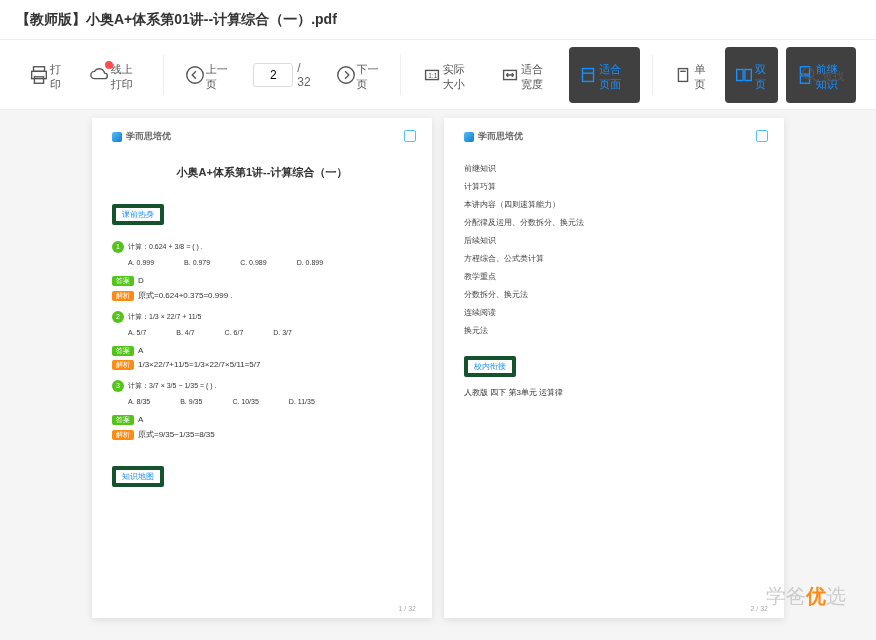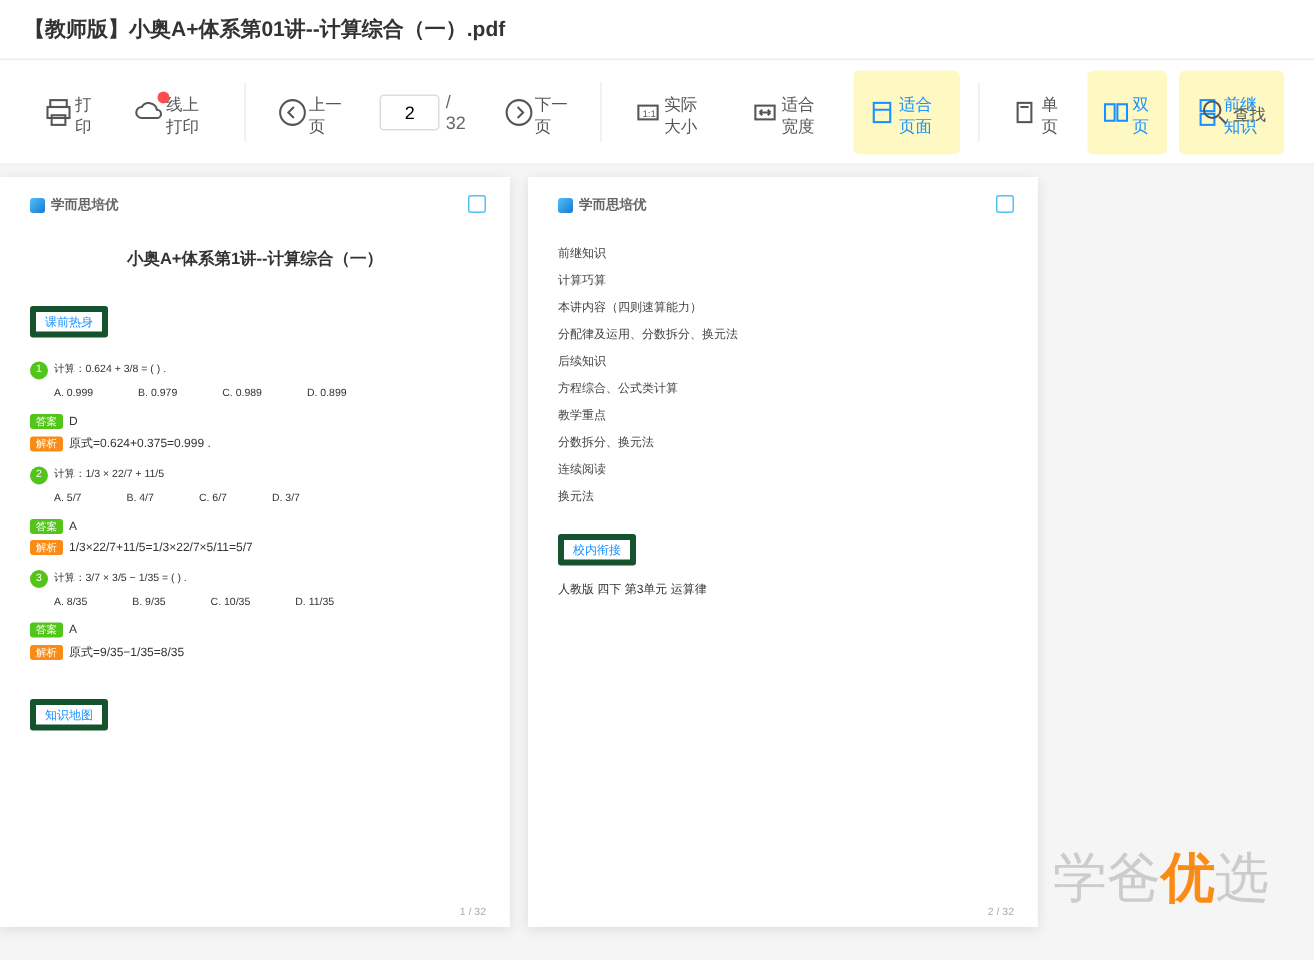--- a/index.html
+++ b/index.html
@@ -1,47 +1,47 @@
 <!DOCTYPE html>
 <html><head>
 <meta charset="utf-8">
 <style>
 *{margin:0;padding:0;box-sizing:border-box;font-family:"Microsoft YaHei",Arial,sans-serif}
 body{background:#fff;width:876px;height:640px;overflow:hidden}
 .header{height:40px;display:flex;align-items:center;padding:16px 16px;border-bottom:1px solid #eee}
 .title{font-size:14px;font-weight:bold;color:#333}
 .toolbar{height:70px;display:flex;align-items:center;padding:0 20px;gap:8px;border-bottom:1px solid #eee}
 .tool{display:flex;flex-direction:row;align-items:center;justify-content:center;min-width:50px;height:56px;cursor:pointer;border-radius:4px;padding:4px 8px}
-.tool.active{background:#fef9c3}
+.tool.active{background:#404040}
 .tool-icon{width:24px;height:24px;display:flex;align-items:center;justify-content:center;position:relative}
 .tool-icon svg{width:22px;height:22px;stroke:#555;fill:none;stroke-width:1.5}
 .tool.active .tool-icon svg{stroke:#1890ff}
 .tool-label{font-size:11px;color:#555;margin-top:4px}
 .tool.active .tool-label{color:#1890ff}
 .page-input{display:flex;align-items:center;gap:4px;margin:0 8px}
 .page-input input{width:40px;height:24px;text-align:center;border:1px solid #ddd;border-radius:3px;font-size:12px}
 .page-input span{font-size:12px;color:#666}
 .divider{width:1px;height:40px;background:#eee;margin:0 4px}
 .red-dot{position:absolute;top:-2px;right:-2px;width:8px;height:8px;background:#ff4d4f;border-radius:50%}
-.viewer{height:530px;background:#f5f5f5;display:flex;gap:12px;padding:8px 0;position:relative}
+.viewer{height:530px;background:#f5f5f5;display:flex;justify-content:center;gap:12px;padding:8px 0;position:relative}
 .page{width:340px;height:500px;background:#fff;box-shadow:0 2px 8px rgba(0,0,0,0.1);padding:12px 20px;font-size:8px;color:#333;position:relative}
 .page-brand{display:flex;align-items:center;gap:4px;font-size:9px;color:#666;font-weight:bold}
 .brand-icon{width:10px;height:10px;background:linear-gradient(135deg,#4fc3f7,#1976d2);border-radius:2px}
 .corner-icon{position:absolute;top:12px;right:16px;width:12px;height:12px;border:1px solid #4fc3f7;border-radius:2px}
 .doc-title{text-align:center;font-size:11px;font-weight:bold;margin:22px 0 18px}
 .section-tag{display:inline-block;background:#fff;color:#1890ff;border:4px solid #14532d;padding:1px 6px;font-size:8px;border-radius:2px;margin:6px 0}
 .question{margin:10px 0;font-size:7px}
 .qnum{display:inline-block;width:12px;height:12px;background:#52c41a;color:#fff;border-radius:50%;text-align:center;line-height:12px;font-size:7px;margin-right:4px}
 .options{display:flex;gap:30px;margin:6px 0 6px 16px;font-size:7px}
 .tag-small{display:inline-block;background:#52c41a;color:#fff;padding:0 4px;font-size:7px;border-radius:2px;margin-right:4px}
 .tag-orange{background:#fa8c16}
 .knowledge-list{margin-top:20px}
 .knowledge-list div{font-size:8px;color:#444;margin:7px 0}
 .page-num{position:absolute;bottom:6px;right:16px;font-size:7px;color:#aaa}
-.watermark{position:absolute;bottom:30px;right:30px;font-size:36px;color:#ccc;font-weight:300}
+.watermark{position:absolute;bottom:30px;right:30px;font-size:20px;color:#ccc;font-weight:300}
 .watermark .orange{color:#fa8c16;font-weight:bold}
 .search-right{position:absolute;right:24px}
 </style>
 </head>
 <body>
 
 <div class="header">
   <div class="title">【教师版】小奥A+体系第01讲--计算综合（一）.pdf</div>
 </div>
 

